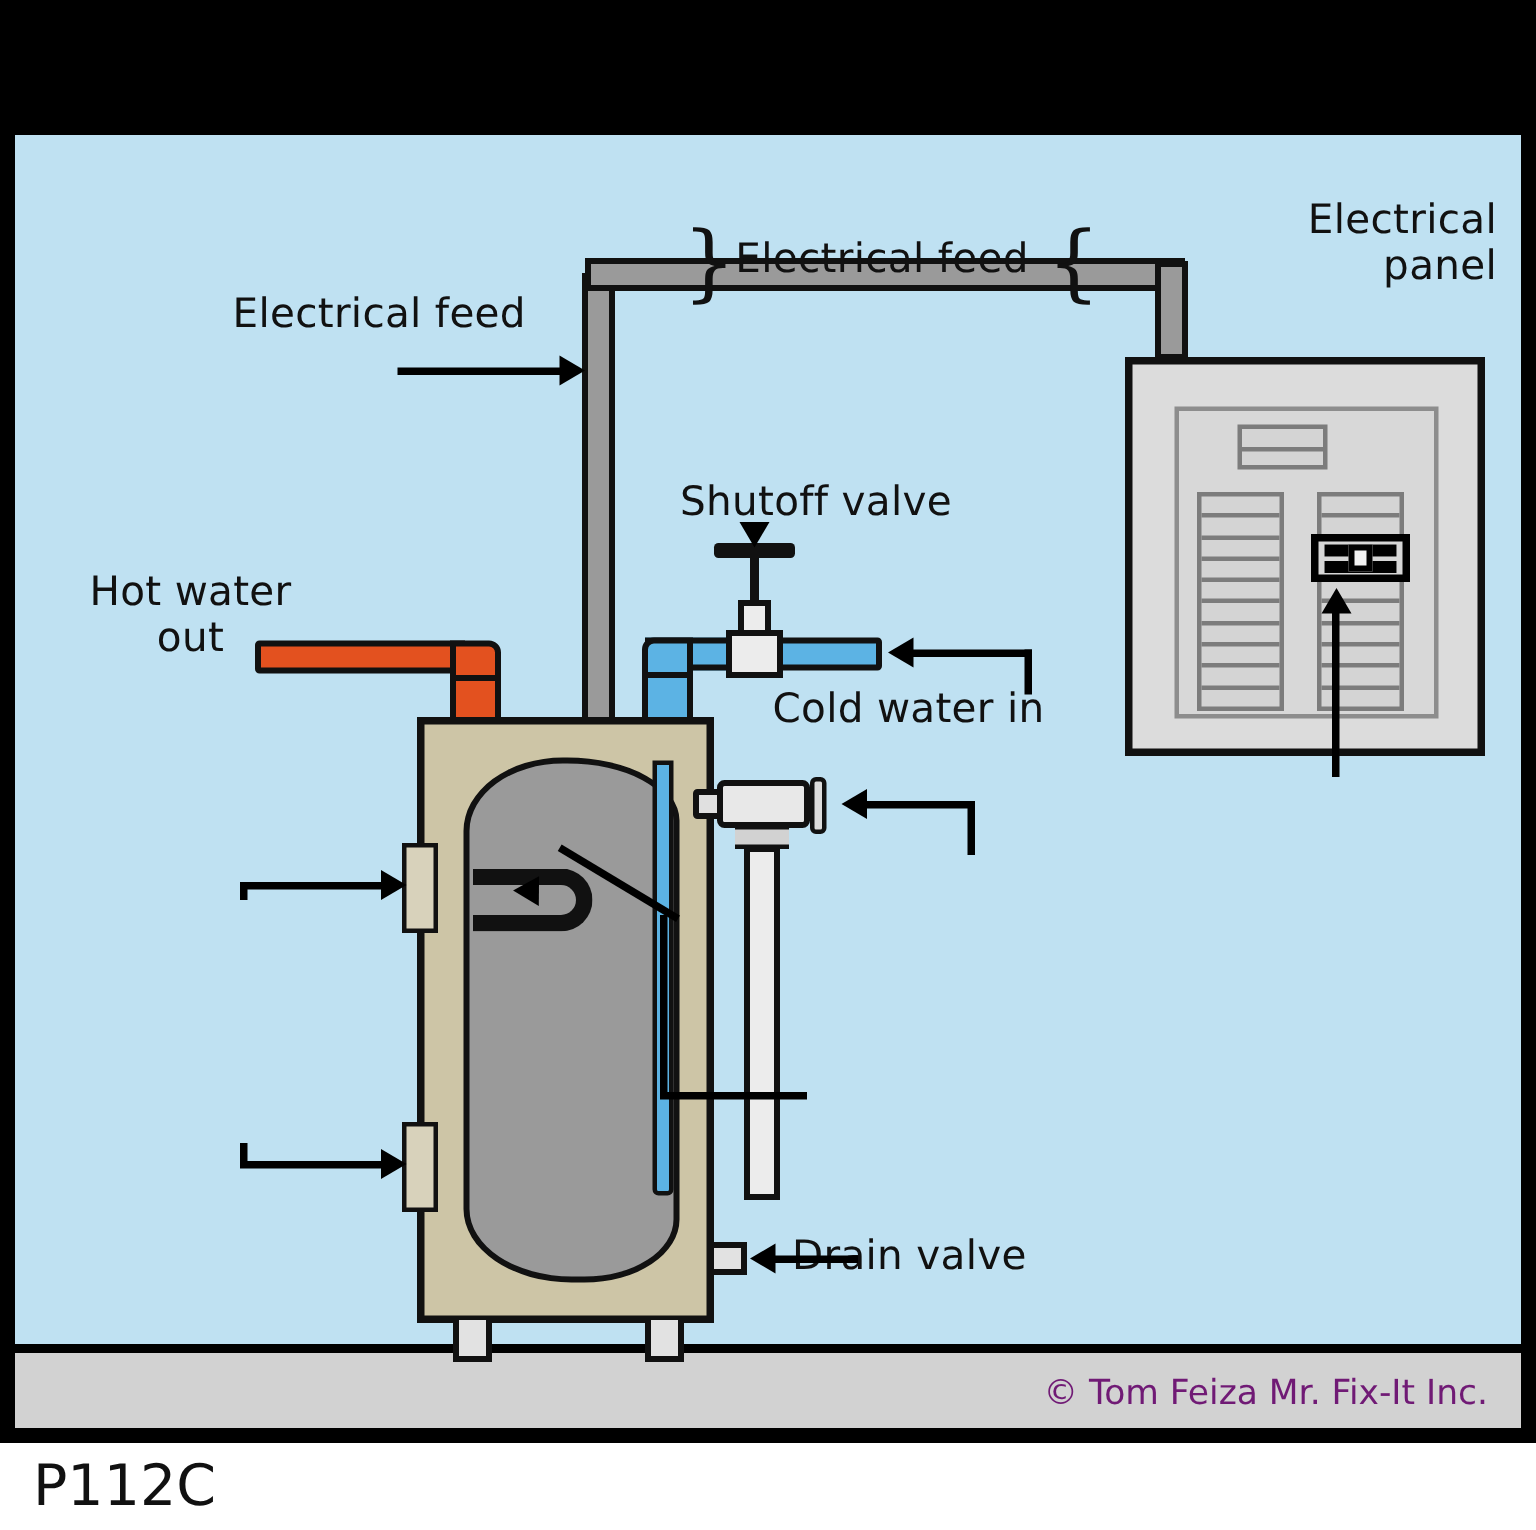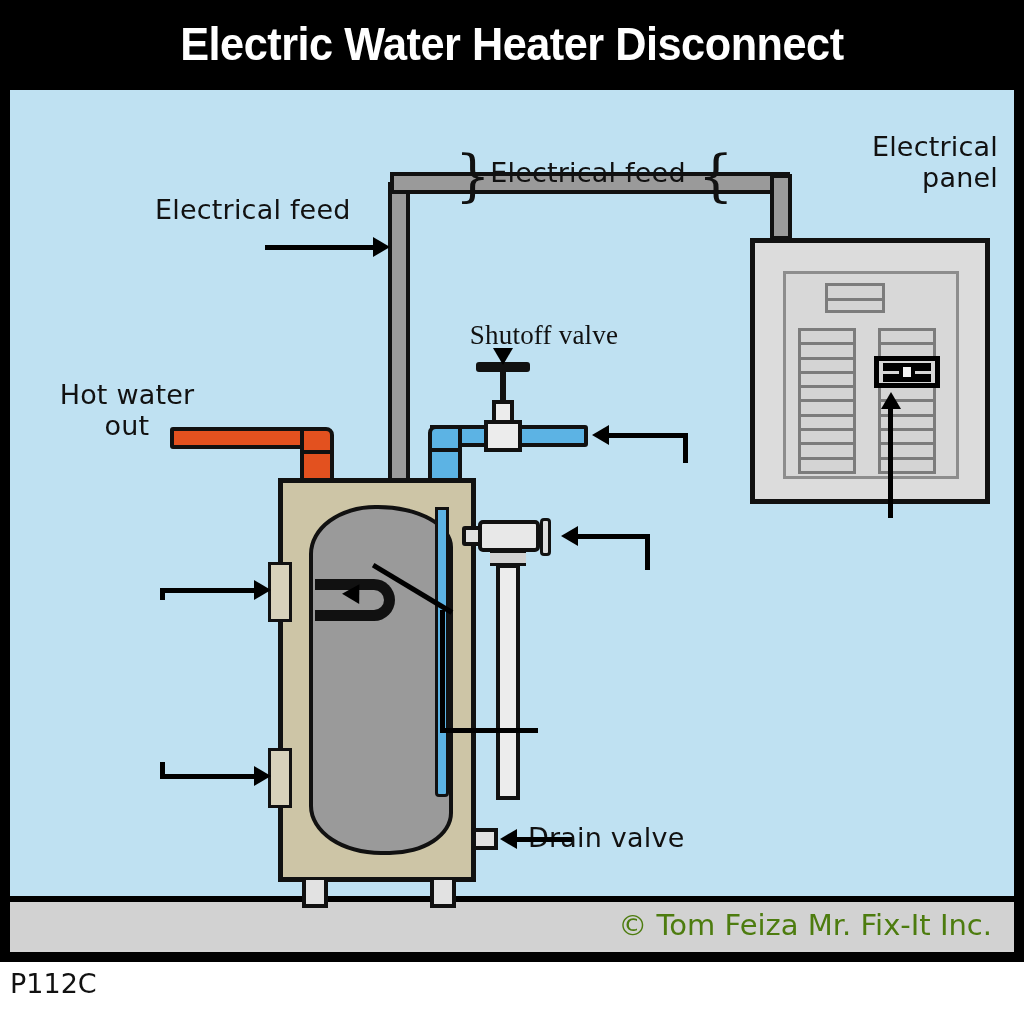--- a/index.html
+++ b/index.html
@@ -270,42 +270,39 @@
     color: #111111;
     line-height: 1;
   }
 
   
   .copyright {
     position: absolute;
     right: 22px;
     bottom: 10px;
     font-family: "DejaVu Sans", sans-serif;
-    font-size: 29px;
-    color: #4d7c0f;
+    font-size: 23px;
+    color: #701a75;
   }
   .plate-code {
     position: absolute;
-    left: 10px;
+    left: 22px;
     top: 968px;
     font-family: "DejaVu Sans", sans-serif;
-    font-size: 27px;
+    font-size: 38px;
     color: #111111;
   }
 </style>
 </head>
 <body>
 
 <div id="page">
 
   <div class="frame-outer"></div>
 
-  <div class="title-bar">
-    <div class="title-text">Electric Water Heater Disconnect</div>
-  </div>
 
   <div class="canvas">
 
     <div class="floor"></div>
     <div class="copyright">© Tom Feiza Mr. Fix-It Inc.</div>
 
     <div class="conduit conduit-v" style="left:378px; top:92px; width:22px; height:310px;"></div>
 
     <div class="conduit conduit-h" style="left:380px; top:82px; width:400px; height:22px;"></div>
 
@@ -380,23 +377,24 @@
     <div class="pipe cold" style="left:420px; top:335px; width:58px; height:22px;"></div>
 
     <div class="elbow-cold" style="left:418px; top:335px; width:34px; height:34px; border-radius:8px 0 0 0;"></div>
     <div class="pipe cold" style="left:418px; top:358px; width:34px; height:50px;"></div>
 
     <div class="sv-body" style="left:474px; top:330px; width:38px; height:32px;"></div>
     <div class="sv-bonnet" style="left:482px; top:310px; width:22px; height:24px;"></div>
     <div class="sv-stem" style="left:490px; top:282px; width:6px; height:32px;"></div>
     <div class="sv-handle" style="left:466px; top:272px; width:54px; height:10px;"></div>
 
-    <div class="lbl c" style="left:418px; top:230px; width:232px;font-family:Liberation Serif, serif;">Shutoff valve</div>
+    <div class="lbl c" style="left:418px; top:230px; width:232px;">Shutoff valve</div>
     <div class="arrow-d" style="left:483px; top:258px;"></div>
 
+    <div class="lbl" style="left:505px; top:368px; width:230px;">Cold water in</div>
     <div class="ln h" style="left:598px; top:343px; width:80px;"></div>
     <div class="ln v" style="left:673px; top:343px; height:30px;"></div>
     <div class="arrow-l" style="left:582px; top:335px;"></div>
 
     <div class="tank-body" style="left:268px; top:388px; width:198px; height:404px;">
 
       <div class="tank-water" style="left:26px; top:22px; width:144px; height:350px;"></div>
 
       <div class="dip-tube" style="left:152px; top:24px; width:14px; height:290px;"></div>
 

